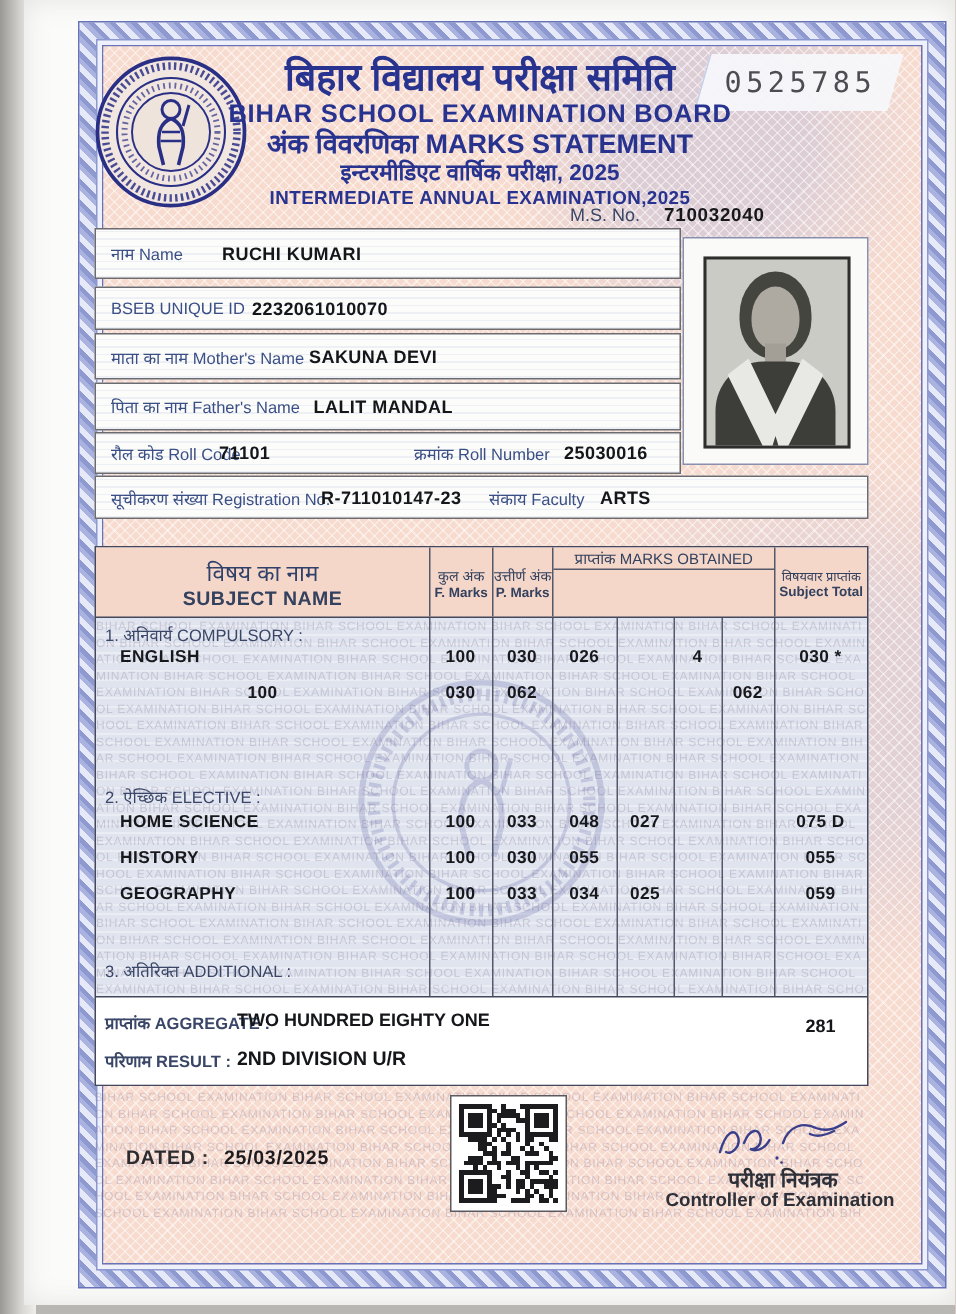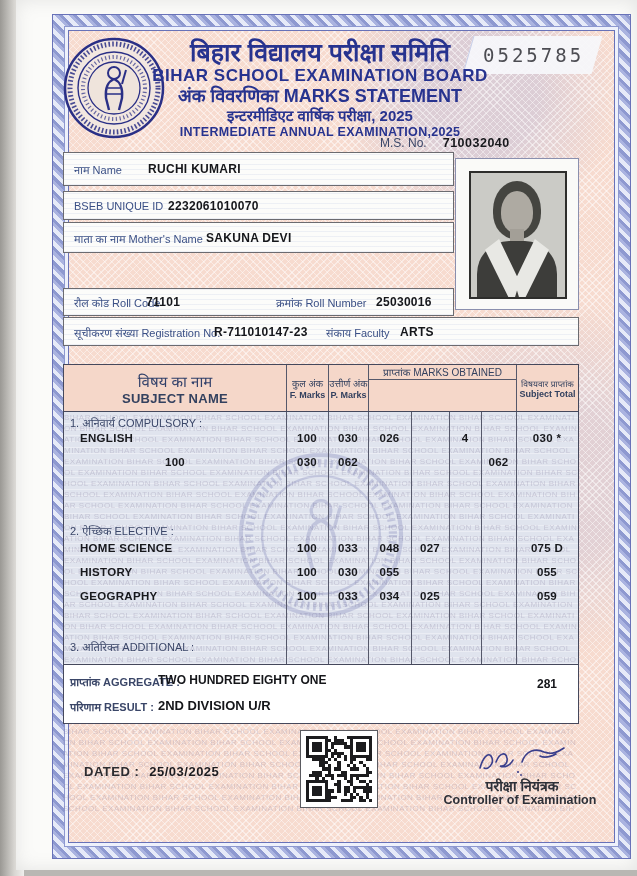--- a/index.html
+++ b/index.html
@@ -147,20 +147,24 @@
       <span class="lab" style="left:10px">नाम Name</span>
       <span class="val" style="left:84px">RUCHI KUMARI</span>
     </div>
     <div class="frow" style="top:191px;height:27px;width:389px;">
       <span class="lab" style="left:10px">BSEB UNIQUE ID</span>
       <span class="val" style="left:104px">2232061010070</span>
     </div>
     <div class="frow" style="top:222px;height:29px;width:389px;">
       <span class="lab" style="left:10px">माता का नाम   Mother's Name</span>
       <span class="val" style="left:142px">SAKUNA DEVI</span>
+    </div>
+    <div class="frow" style="top:255px;height:30px;width:389px;">
+      <span class="lab" style="left:10px">पिता का नाम   Father's Name</span>
+      <span class="val" style="left:145px">LALIT MANDAL</span>
     </div>
     <div class="frow" style="top:288px;height:26px;width:389px;">
       <span class="lab" style="left:10px">रौल कोड  Roll Code</span>
       <span class="val" style="left:82px">71101</span>
       <span class="lab" style="left:212px">क्रमांक Roll Number</span>
       <span class="val" style="left:312px">25030016</span>
     </div>
     <div class="frow" style="top:317px;height:27px;width:514px;">
       <span class="lab" style="left:10px">सूचीकरण संख्या  Registration No.</span>
       <span class="val" style="left:150px">R-711010147-23</span>

